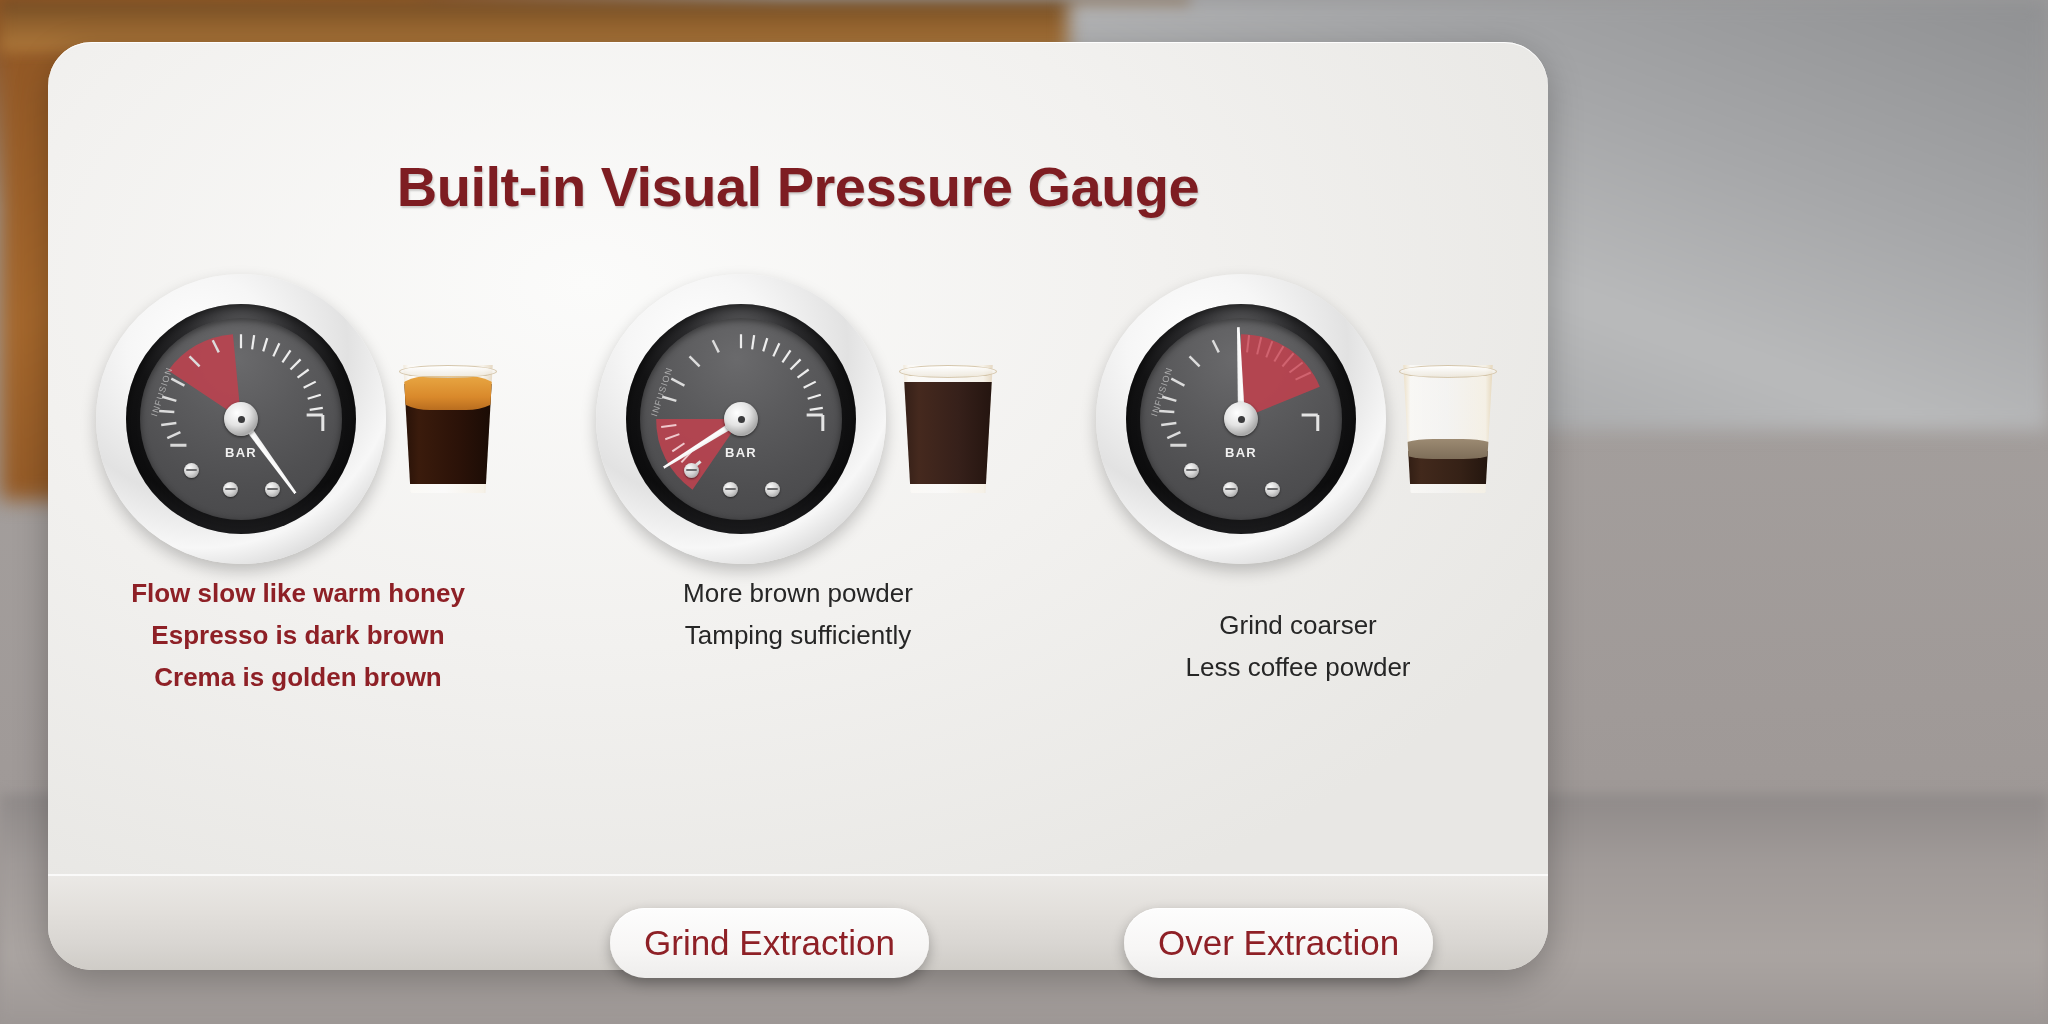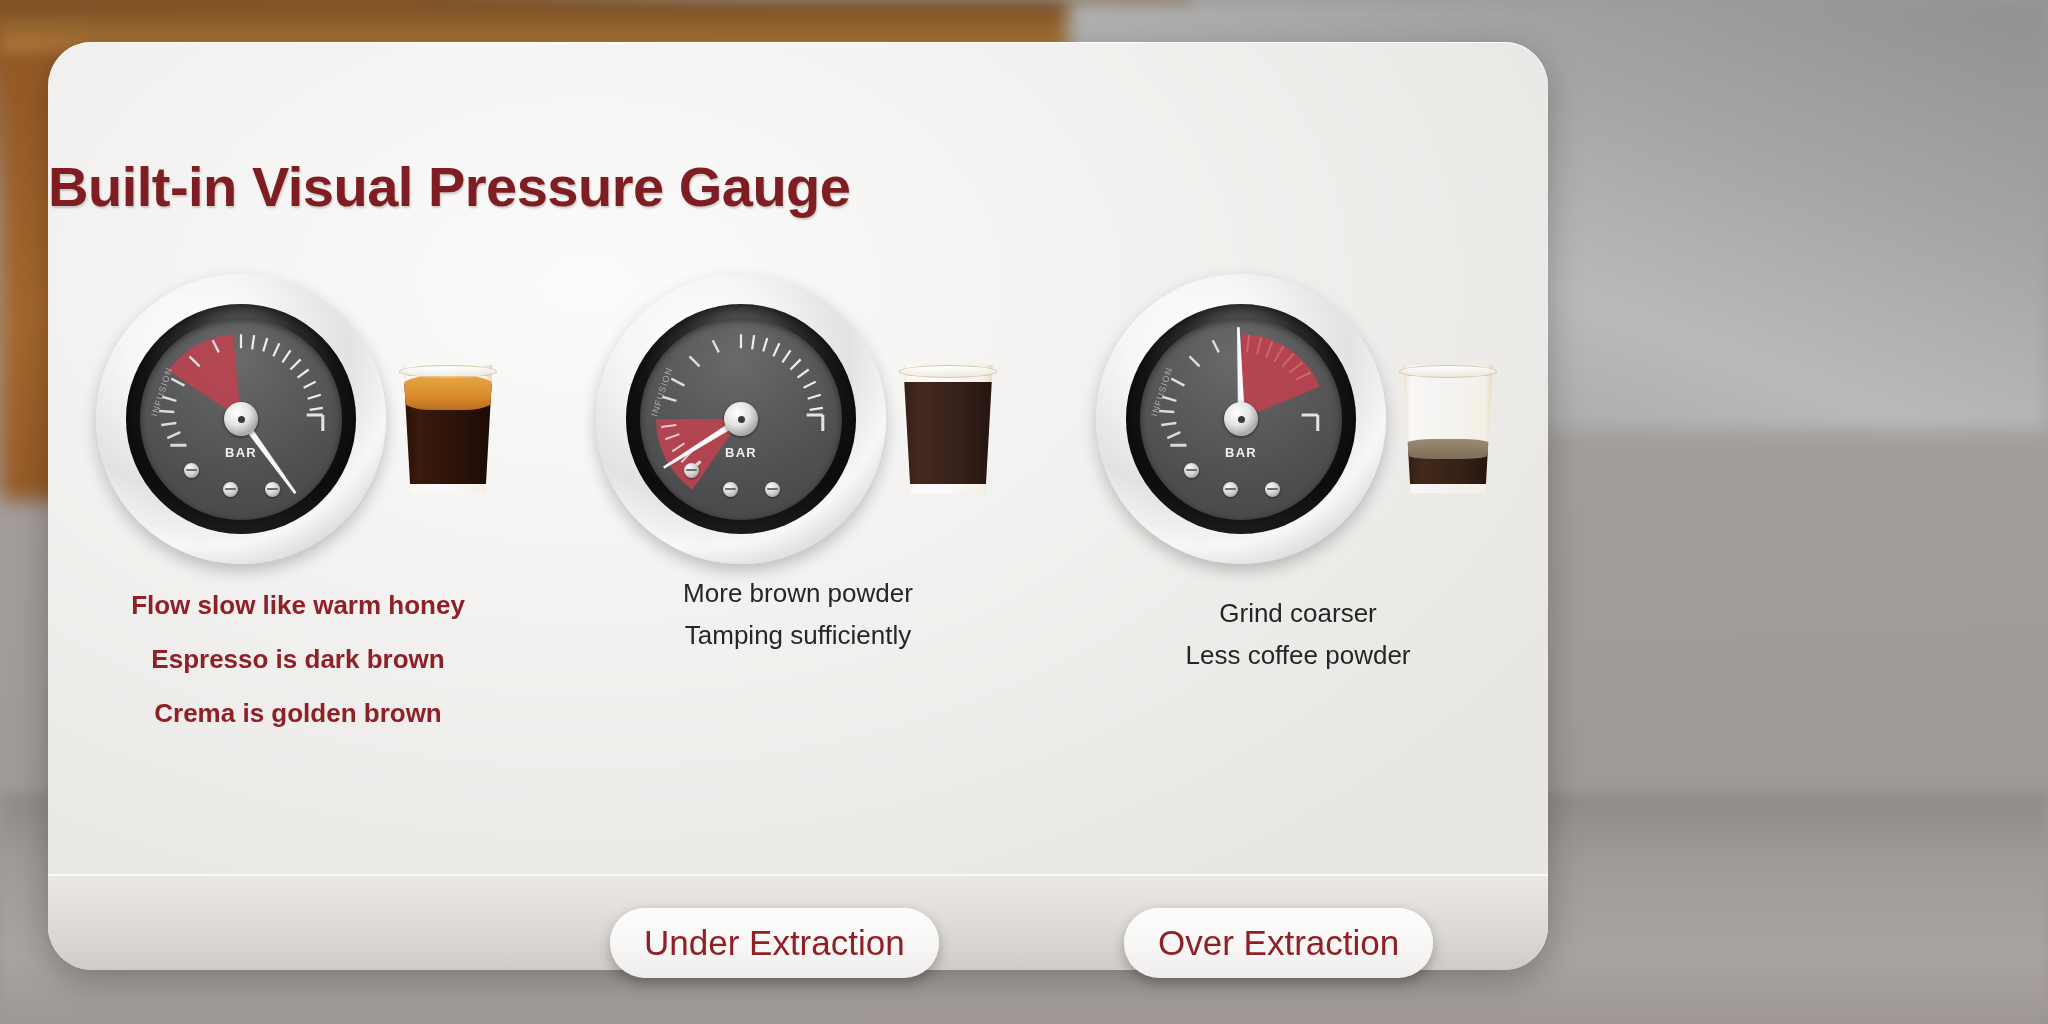--- a/index.html
+++ b/index.html
@@ -49,20 +49,21 @@
     background:linear-gradient(180deg,#ebe9e6 0%,#e2dfdb 40%,#d9d6d2 72%,#cfccc7 100%);
   }
   .card-shelf::before{
     content:""; position:absolute; left:0; right:0; top:0; height:2px;
     background:rgba(255,255,255,.75);
   }
 
   
   .title {
     position:absolute; left:0; right:0; top:112px;
+    text-align:center;
     font-size:56px; font-weight:bold; letter-spacing:-0.5px;
     color:#7e1d22;
     text-shadow:1px 2px 2px rgba(0,0,0,.18);
   }
 
   
   .cols { position:absolute; left:0; right:0; top:232px; height:450px; display:flex; }
   .col { flex:1; position:relative; }
   .unit { position:absolute; top:0; left:0; right:0; height:290px;
           display:flex; align-items:center; justify-content:center; gap:10px; }
@@ -134,21 +135,21 @@
   .crema  { position:absolute; left:0; right:0; }
   .glass-rim{
     position:absolute; left:3%; right:3%; top:0; height:13px; border-radius:50%;
     background:linear-gradient(180deg,rgba(255,255,255,.95),rgba(230,222,205,.55));
     border:1px solid rgba(205,188,156,.8);
   }
 
   
   .caption { position:absolute; left:0; right:0; top:298px; text-align:center; }
   .caption p { line-height:1.62; white-space:nowrap; }
-  .cap-red p { color:#8e2026; font-weight:bold; font-size:26px;margin-top:12px; }
+  .cap-red p { color:#8e2026; font-weight:bold; font-size:26px; }
   .cap-dark p { color:#262626; font-weight:normal; font-size:26px; }
 
   
   .badges { position:absolute; left:0; right:0; bottom:-16px; height:78px; }
   .badge {
     position:absolute; top:0; height:70px; min-width:286px; padding:0 34px;
     display:flex; align-items:center; justify-content:center;
     border-radius:36px;
     background:linear-gradient(180deg,#fdfdfd 0%,#f7f6f5 58%,#eeedec 100%);
     box-shadow:0 5px 13px rgba(0,0,0,.28), 0 1px 0 rgba(255,255,255,.9) inset;
@@ -348,25 +349,25 @@
 
         <div class="cup">
           <div class="glass" style="background:linear-gradient(90deg,rgba(224,199,150,.95) 0%,rgba(253,252,249,.72) 14%,rgba(255,255,255,.40) 48%,rgba(248,242,228,.70) 86%,rgba(214,189,142,.95) 100%)">
             <div class="liquid" style="height:26%; background:linear-gradient(90deg,#22140d 0%,#42291c 24%,#352116 62%,#1c110b 100%)"></div>
             <div class="crema" style="bottom:calc(9px + 26% - 8px); height:20px; background:linear-gradient(180deg,#9c8a72 0%,#7e6e59 100%); border-radius:50%/14px"></div>
           </div>
           <div class="glass-rim" style="top:20px"></div>
         </div>
       </div>
 
-      <div class="caption cap-dark" style="top:318px">
+      <div class="caption cap-dark" style="top:330px">
         <p>Grind coarser</p>
         <p>Less coffee powder</p>
       </div>
     </div>
 
   </div>
 
   <div class="badges">
-    <div class="badge b2">Under Extraction</div>
+    <div class="badge b2">Grind Extraction</div>
     <div class="badge b3">Over Extraction</div>
   </div>
 </div>
 
 </body></html>

